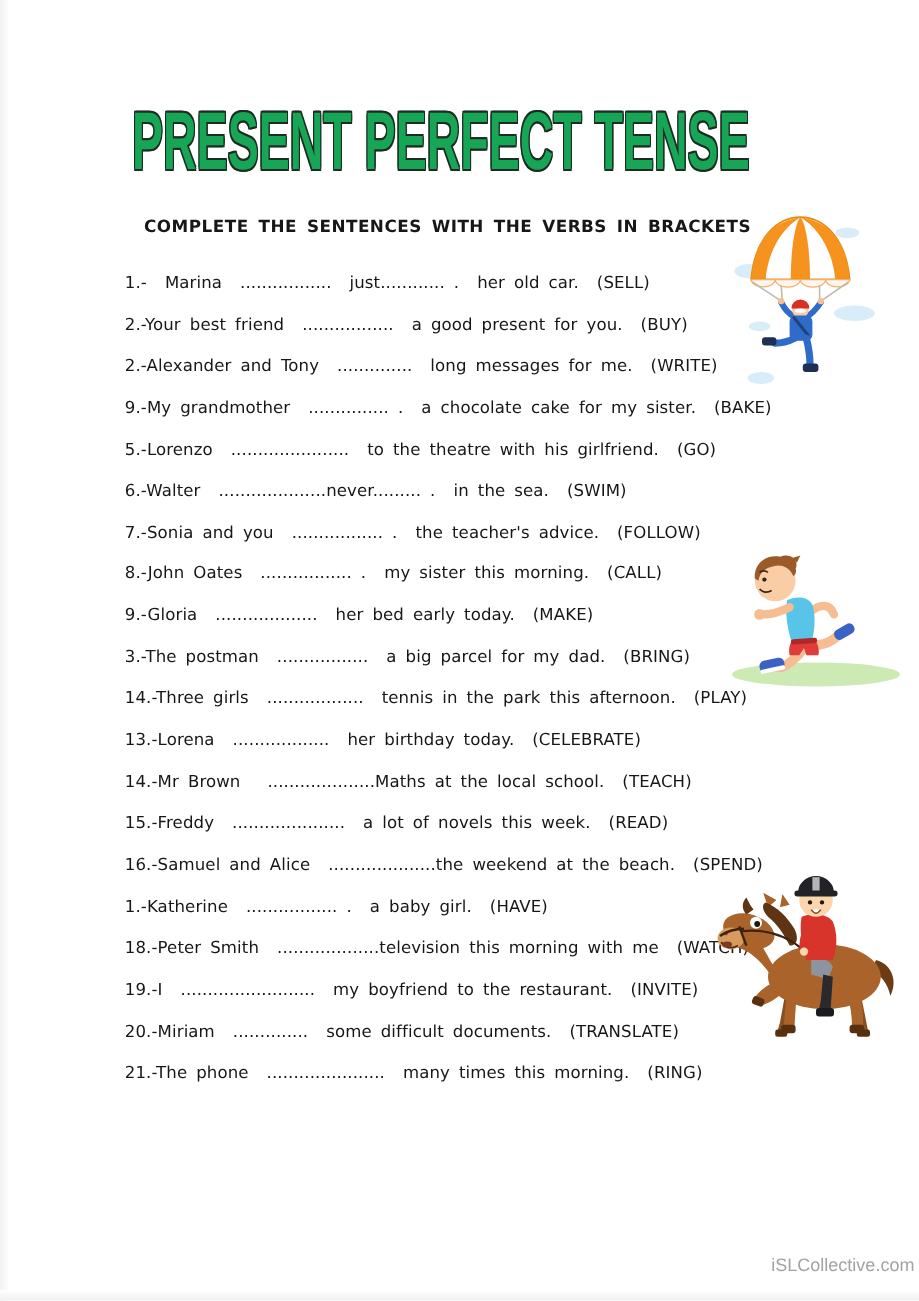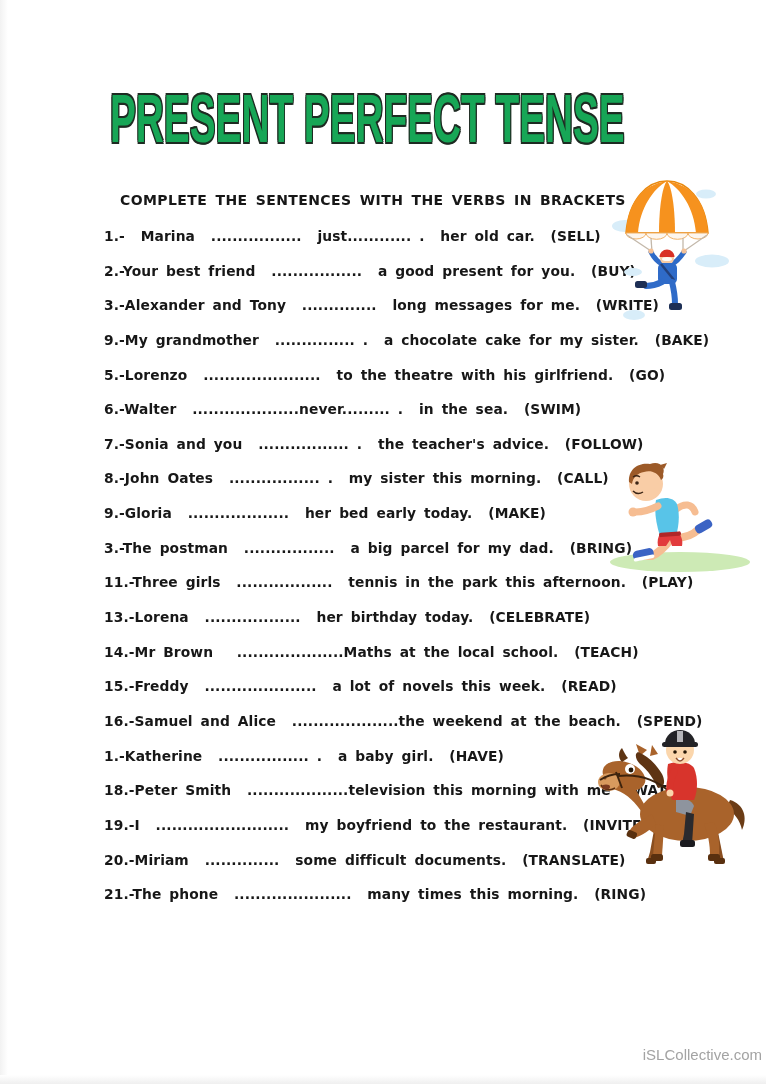--- a/index.html
+++ b/index.html
@@ -27,28 +27,28 @@
     white-space:nowrap;
     color:var(--title-green);
     transform:scaleX(0.57);transform-origin:0 0;
     text-shadow:
       -1.6px -1.6px 0 var(--title-outline), 1.6px -1.6px 0 var(--title-outline),
       -1.6px  1.6px 0 var(--title-outline), 1.6px  1.6px 0 var(--title-outline),
       -1.6px 0 0 var(--title-outline), 1.6px 0 0 var(--title-outline),
       0 -1.6px 0 var(--title-outline), 0 1.6px 0 var(--title-outline);
   }
   .instruction{
-    position:absolute;left:120px;top:192px;
+    position:absolute;left:120px;top:181px;
     font-size:14px;font-weight:700;color:var(--text-color);
     letter-spacing:0.4px;word-spacing:3px;white-space:nowrap;
   }
   .sentences{position:absolute;left:104px;top:219px;width:600px;}
   .sentence{
     height:34.65px;line-height:34.65px;
-    font-size:13.8px;font-weight:700;color:var(--text-color);
+    font-size:13.8px;font-weight:400;color:var(--text-color);
     letter-spacing:0.1px;word-spacing:3px;
     white-space:pre;
   }
   .illus{position:absolute;}
   .illus-parachute{left:606px;top:172px;}
   .illus-runner{left:600px;top:452px;}
   .illus-horse{left:592px;top:712px;}
   .watermark{
     position:absolute;right:4px;top:1046px;
     font-family:"Liberation Sans","DejaVu Sans",sans-serif;
@@ -60,29 +60,29 @@
 
 <div class="page">
 
   <h1 class="title">PRESENT PERFECT TENSE</h1>
 
   <div class="instruction">COMPLETE THE SENTENCES WITH THE VERBS IN BRACKETS</div>
 
   <div class="sentences">
     <div class="sentence">1.-  Marina  .................  just............ .  her old car.  (SELL)</div>
     <div class="sentence">2.-Your best friend  .................  a good present for you.  (BUY)</div>
-    <div class="sentence">3.-Alexander and Tony  ..............  long messages for me.  (WRITE)</div>
+    <div class="sentence">2.-Alexander and Tony  ..............  long messages for me.  (WRITE)</div>
     <div class="sentence">9.-My grandmother  ............... .  a chocolate cake for my sister.  (BAKE)</div>
     <div class="sentence">5.-Lorenzo  ......................  to the theatre with his girlfriend.  (GO)</div>
     <div class="sentence">6.-Walter  ....................never......... .  in the sea.  (SWIM)</div>
     <div class="sentence">7.-Sonia and you  ................. .  the teacher's advice.  (FOLLOW)</div>
     <div class="sentence">8.-John Oates  ................. .  my sister this morning.  (CALL)</div>
     <div class="sentence">9.-Gloria  ...................  her bed early today.  (MAKE)</div>
     <div class="sentence">3.-The postman  .................  a big parcel for my dad.  (BRING)</div>
-    <div class="sentence">11.-Three girls  ..................  tennis in the park this afternoon.  (PLAY)</div>
+    <div class="sentence">14.-Three girls  ..................  tennis in the park this afternoon.  (PLAY)</div>
     <div class="sentence">13.-Lorena  ..................  her birthday today.  (CELEBRATE)</div>
     <div class="sentence">14.-Mr Brown   ....................Maths at the local school.  (TEACH)</div>
     <div class="sentence">15.-Freddy  .....................  a lot of novels this week.  (READ)</div>
     <div class="sentence">16.-Samuel and Alice  ....................the weekend at the beach.  (SPEND)</div>
     <div class="sentence">1.-Katherine  ................. .  a baby girl.  (HAVE)</div>
     <div class="sentence">18.-Peter Smith  ...................television this morning with me  (WATCH)</div>
     <div class="sentence">19.-I  .........................  my boyfriend to the restaurant.  (INVITE)</div>
     <div class="sentence">20.-Miriam  ..............  some difficult documents.  (TRANSLATE)</div>
     <div class="sentence">21.-The phone  ......................  many times this morning.  (RING)</div>
   </div>

